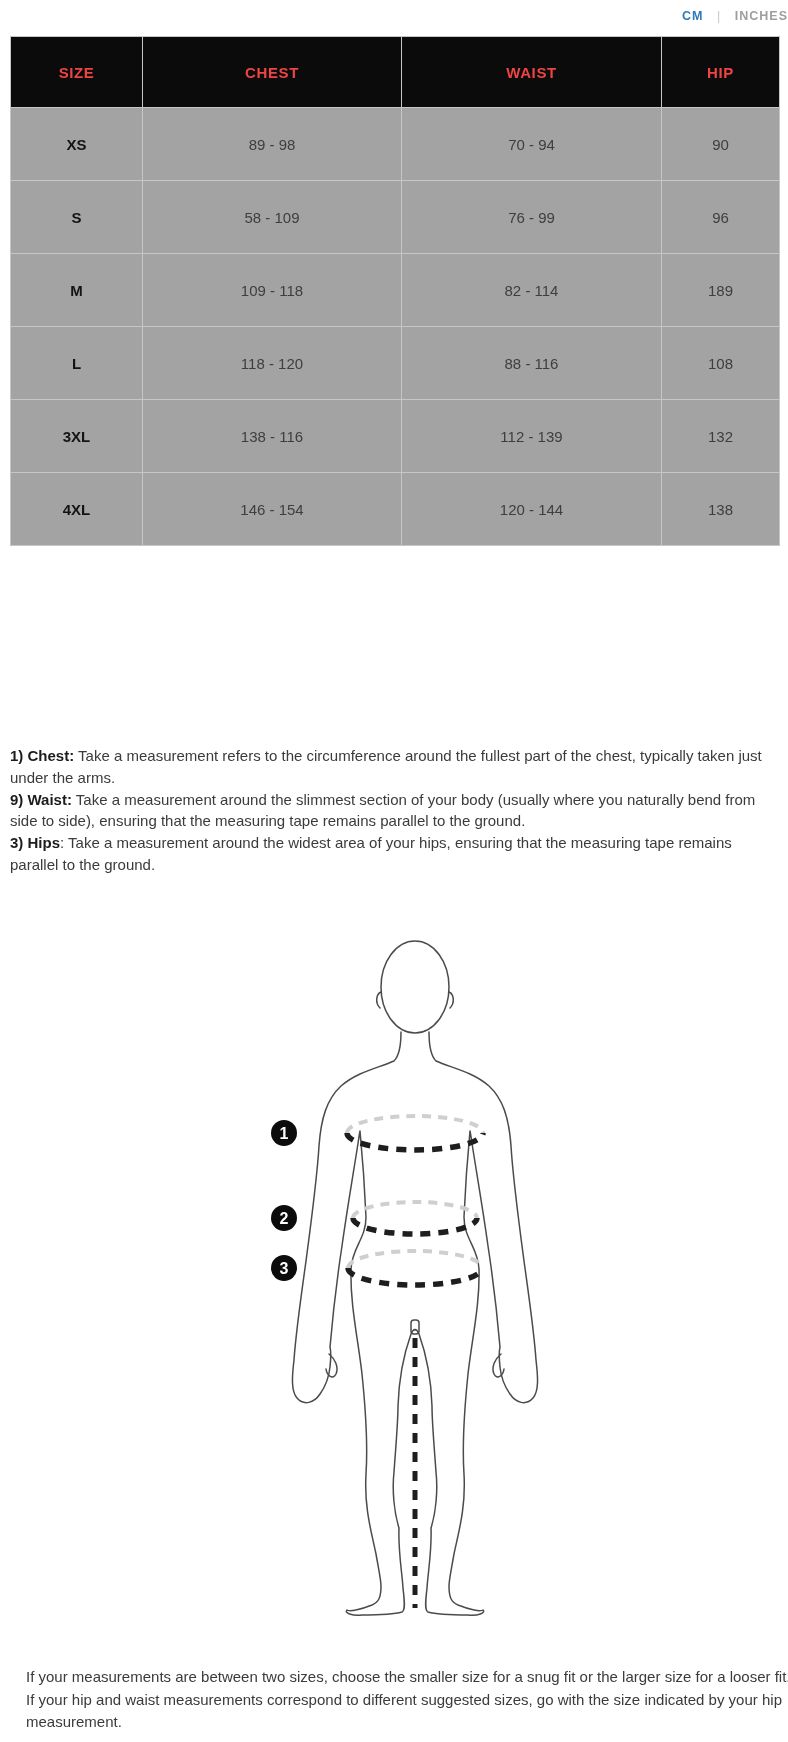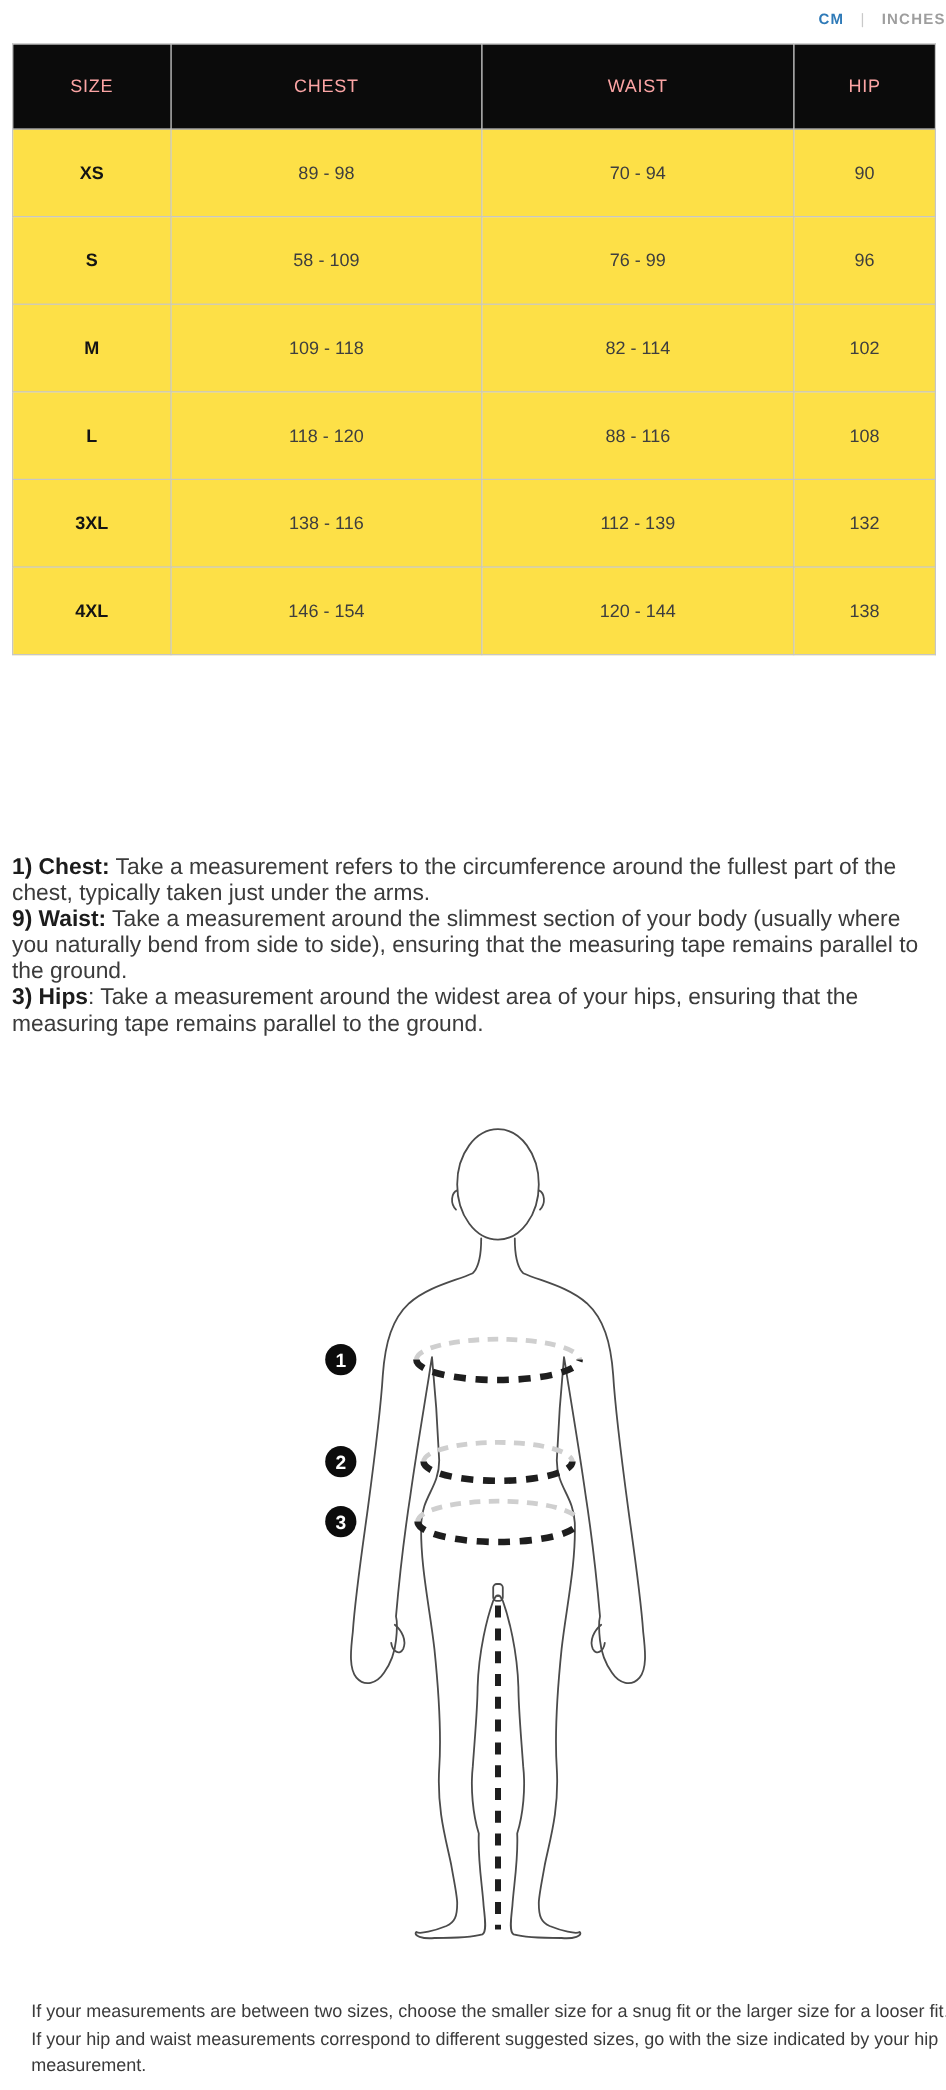--- a/index.html
+++ b/index.html
@@ -12,28 +12,28 @@
   .unit-toggle span{vertical-align:middle;}
   .unit-cm{color:#2e7ab8;cursor:pointer;}
   .unit-sep{color:#c9c9c9;margin:0 9px;font-weight:normal;}
   .unit-inches{color:#9e9e9e;cursor:pointer;}
 
   
   table.size-table{position:absolute;top:36px;left:10px;width:769px;
                    border-collapse:collapse;table-layout:fixed;}
   .size-table th,.size-table td{border:1px solid #c6c6c6;text-align:center;
                                 vertical-align:middle;padding:0;}
-  .size-table thead th{background:#0b0b0b;color:#fca5a5;height:70px;
-                       font-size:15px;font-weight:normal;letter-spacing:0.6px;}
-  .size-table tbody td{height:72px;font-size:15px;color:#3e3e3e;background:#fde047;}
+  .size-table thead th{background:#0b0b0b;color:#ef4444;height:70px;
+                       font-size:15px;font-weight:bold;letter-spacing:0.6px;}
+  .size-table tbody td{height:72px;font-size:15px;color:#3e3e3e;background:#a3a3a3;}
   .size-table tbody td.size-cell{font-weight:bold;color:#141414;}
 
   
-  .notes{position:absolute;top:712px;left:10px;width:762px;
-         font-size:19px;line-height:21.8px;color:#3b3b3b;}
+  .notes{position:absolute;top:745px;left:10px;width:762px;
+         font-size:15px;line-height:21.8px;color:#3b3b3b;}
   .notes b{color:#1c1c1c;}
 
   
   svg.diagram{position:absolute;top:860px;left:0;}
 
   
   .footer-note{position:absolute;top:1666px;left:26px;width:774px;
                font-size:15px;line-height:22.5px;color:#3b3b3b;}
 </style>
 </head>
@@ -72,21 +72,21 @@
       <tr>
         <td class="size-cell">S</td>
         <td>58 - 109</td>
         <td>76 - 99</td>
         <td>96</td>
       </tr>
       <tr>
         <td class="size-cell">M</td>
         <td>109 - 118</td>
         <td>82 - 114</td>
-        <td>102</td>
+        <td>189</td>
       </tr>
       <tr>
         <td class="size-cell">L</td>
         <td>118 - 120</td>
         <td>88 - 116</td>
         <td>108</td>
       </tr>
       <tr>
         <td class="size-cell">3XL</td>
         <td>138 - 116</td>

